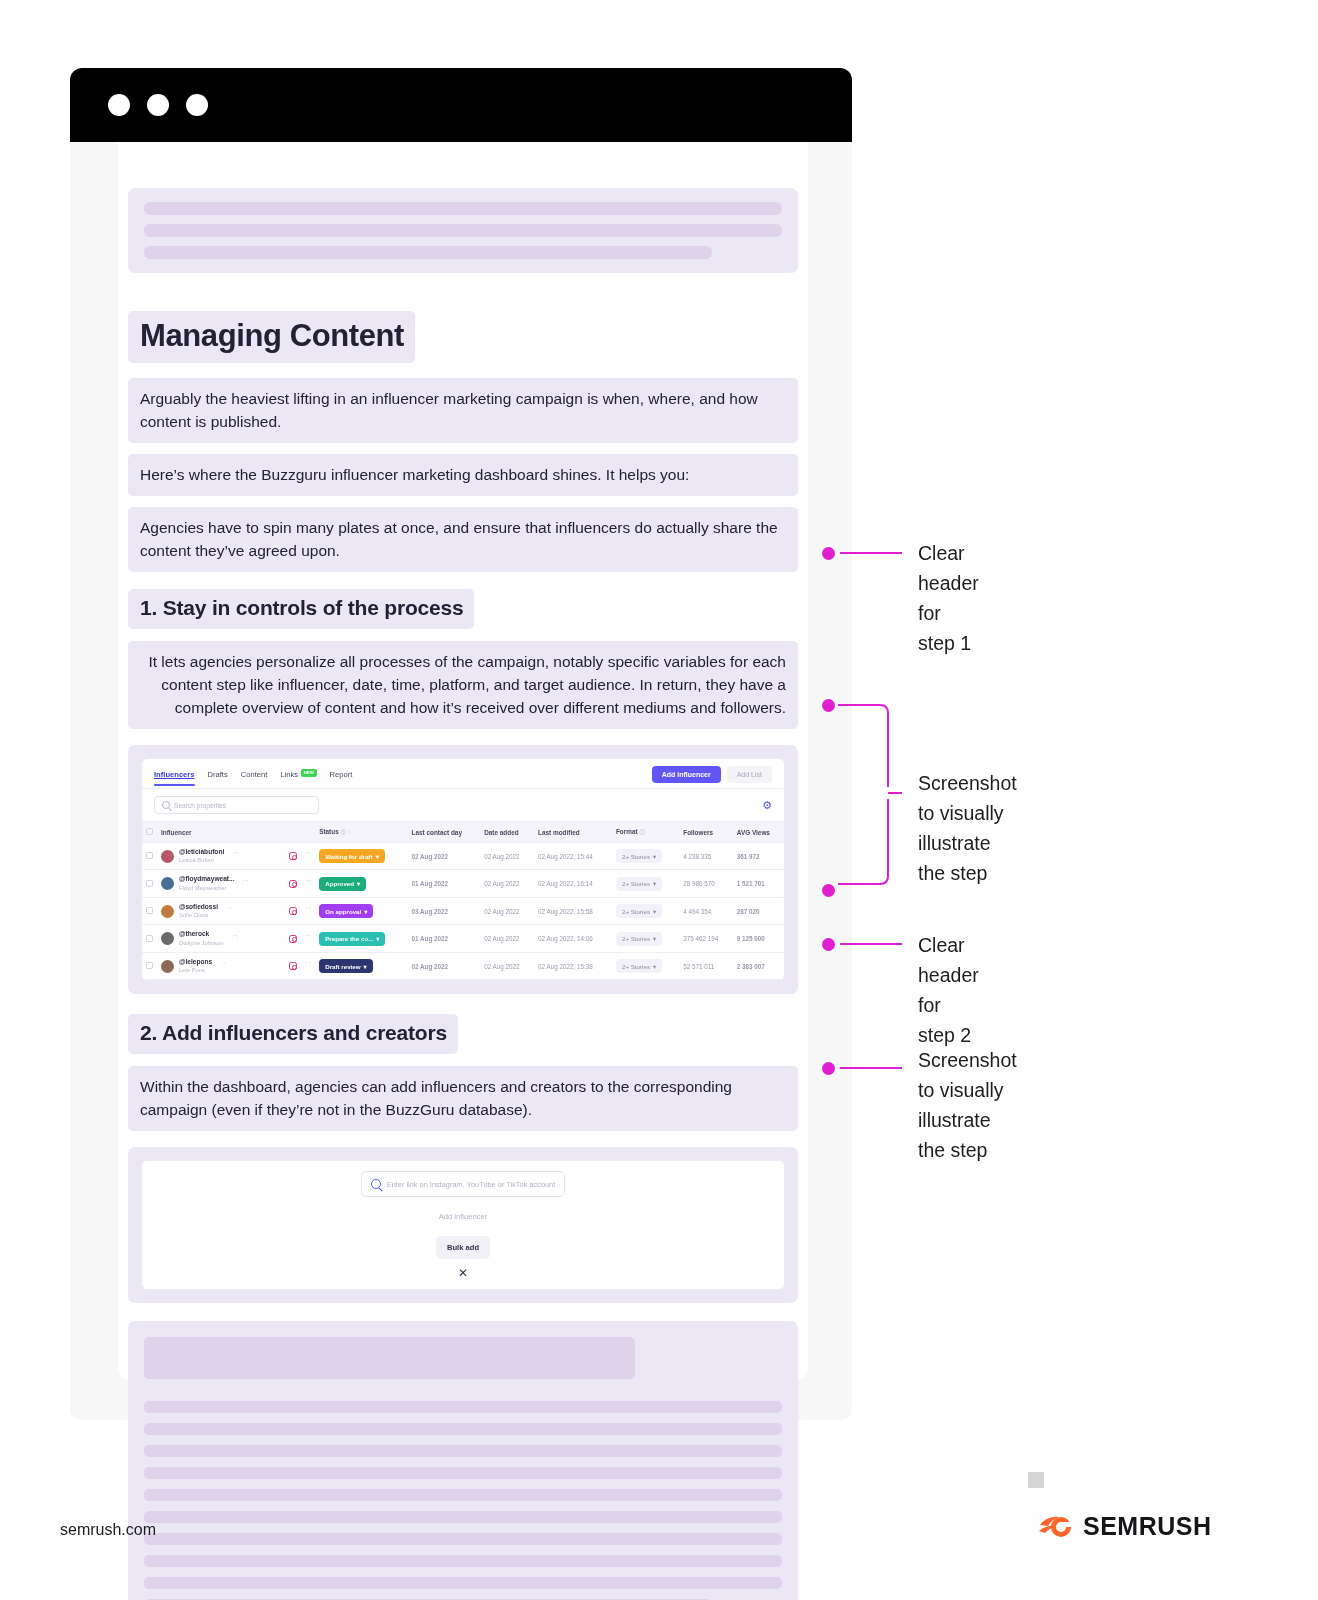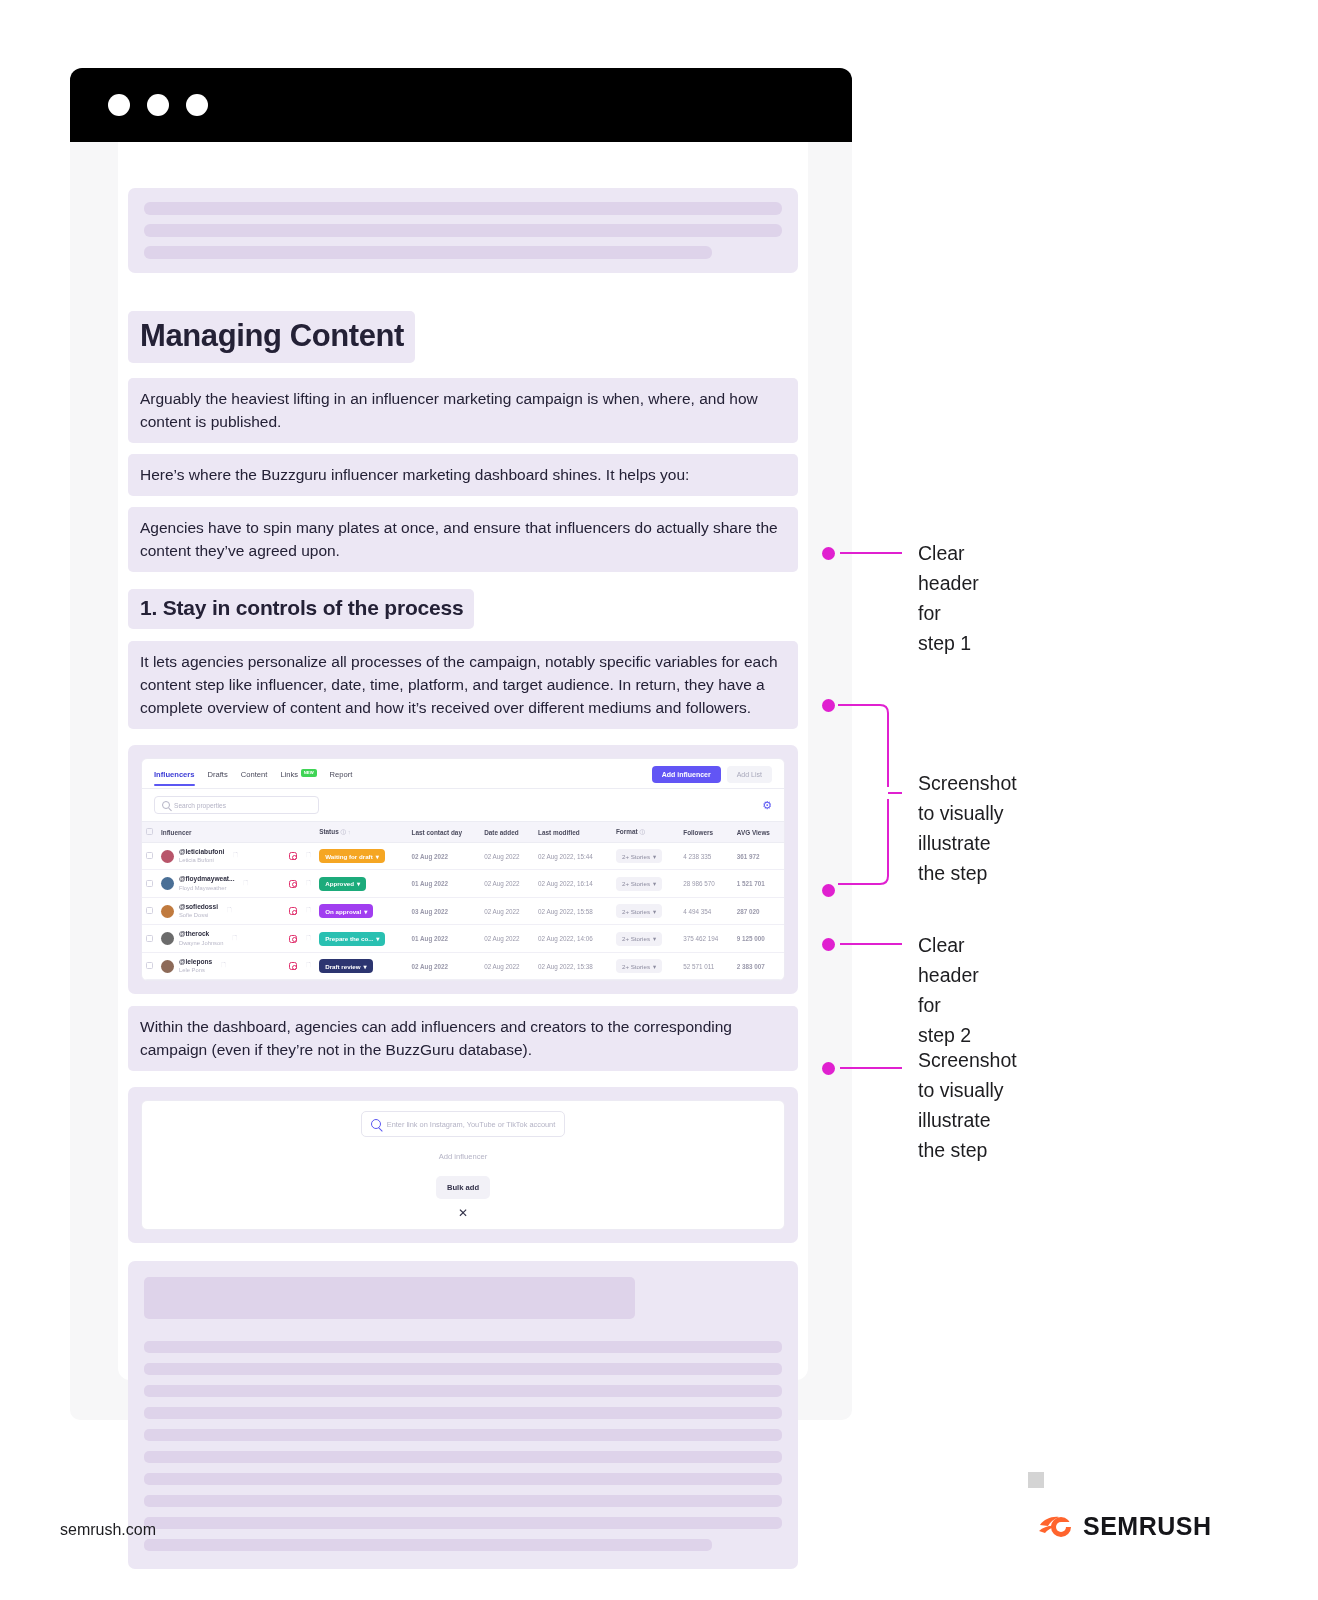--- a/index.html
+++ b/index.html
@@ -102,21 +102,21 @@
     display: flex; align-items: center;
     padding: 8px 12px 0 12px;
     height: 30px;
     border-bottom: 1px solid #ececf3;
   }
   .dash-tabs { display: flex; align-items: center; gap: 13px; }
   .dash-tab {
     font-size: 7.6px; color: #4a4a5c;
     padding-bottom: 7px; position: relative; white-space: nowrap;
   }
-  .dash-tab.active { color: #3b3bd6; font-weight: bold; }
+  .dash-tab.active { color: #3b3bd6; font-weight: bold; text-decoration: underline; }
   .dash-tab.active::after {
     content: ""; position: absolute; left: 0; right: 0; bottom: 0;
     height: 1.6px; background: #5b57f2; border-radius: 1px;
   }
   .new-badge {
     display: inline-block;
     background: #3fd455; color: #ffffff;
     font-size: 4.2px; font-weight: bold;
     padding: 1.5px 2.5px; border-radius: 2px;
     vertical-align: middle; letter-spacing: 0.2px;
@@ -287,21 +287,21 @@
           <h1 class="doc-title">Managing Content</h1>
         </div>
 
         <p class="para" style="margin-top:15px;">Arguably the heaviest lifting in an influencer marketing campaign is when, where, and how content is published.</p>
         <p class="para" style="margin-top:11px;">Here’s where the Buzzguru influencer marketing dashboard shines. It helps you:</p>
         <p class="para" style="margin-top:11px;">Agencies have to spin many plates at once, and ensure that influencers do actually share the content they’ve agreed upon.</p>
 
         <div style="margin-top:17px;">
           <h2 class="step-title">1. Stay in controls of the process</h2>
         </div>
-        <p class="para" style="margin-top:12px;">It lets agencies personalize all processes of the campaign, notably specific variables for each content step like influencer, date, time, platform, and target audience. In return, they have a complete overview of content and how it’s received over different mediums and followers.</p>
+        <p class="para" style="margin-top:12px;text-align:right;">It lets agencies personalize all processes of the campaign, notably specific variables for each content step like influencer, date, time, platform, and target audience. In return, they have a complete overview of content and how it’s received over different mediums and followers.</p>
 
         <div class="shot-wrap" style="margin-top:16px;">
           <div class="dash">
 
             <div class="dash-nav">
               <div class="dash-tabs">
                 <span class="dash-tab active"><span>Influencers</span></span>
                 <span class="dash-tab"><span>Drafts</span></span>
                 <span class="dash-tab"><span>Content</span></span>
                 <span class="dash-tab"><span>Links</span><span class="new-badge">NEW</span></span>
@@ -434,20 +434,23 @@
                     <td>02 Aug 2022, 15:38</td>
                     <td><span class="fmt">2+ Stories <span>▾</span></span></td>
                     <td>52 571 011</td>
                     <td class="lnk">2 383 007</td>
                   </tr>
                 </tbody>
             </table>
           </div>
         </div>
 
+        <div style="margin-top:20px;">
+          <h2 class="step-title">2. Add influencers and creators</h2>
+        </div>
         <p class="para" style="margin-top:12px;">Within the dashboard, agencies can add influencers and creators to the corresponding campaign (even if they’re not in the BuzzGuru database).</p>
 
         <div class="shot-wrap" style="margin-top:16px;">
           <div class="addbar">
             <span class="addbar-input">
               <span class="magnifier lg"></span>
               <span>Enter link on Instagram, YouTube or TikTok account</span>
             </span>
             <span class="addbar-btn-ghost">Add influencer</span>
             <span class="addbar-btn">Bulk add</span>

